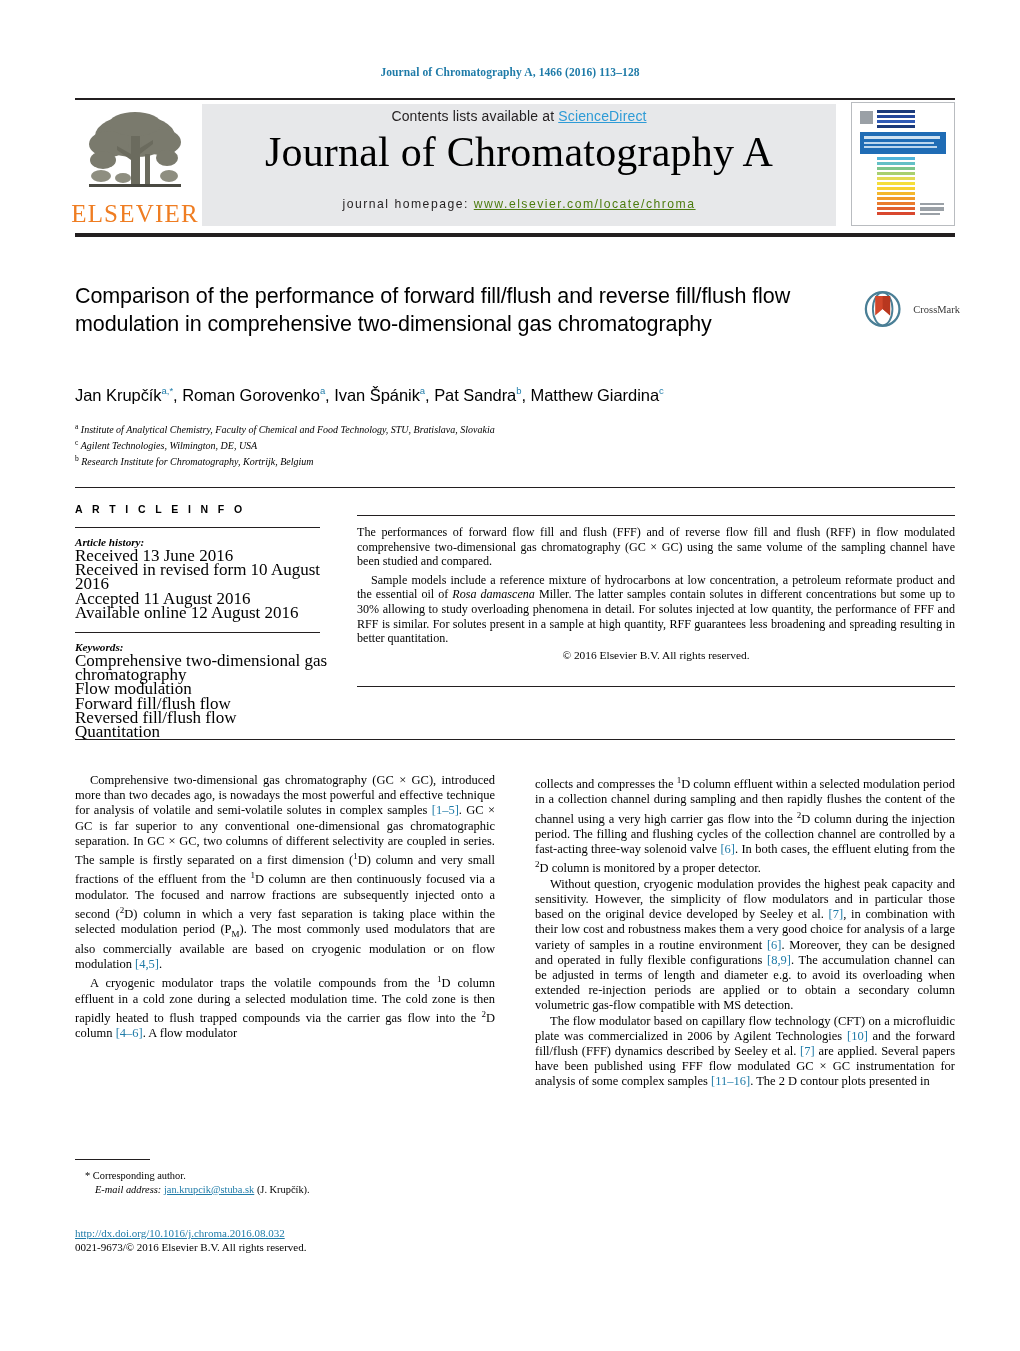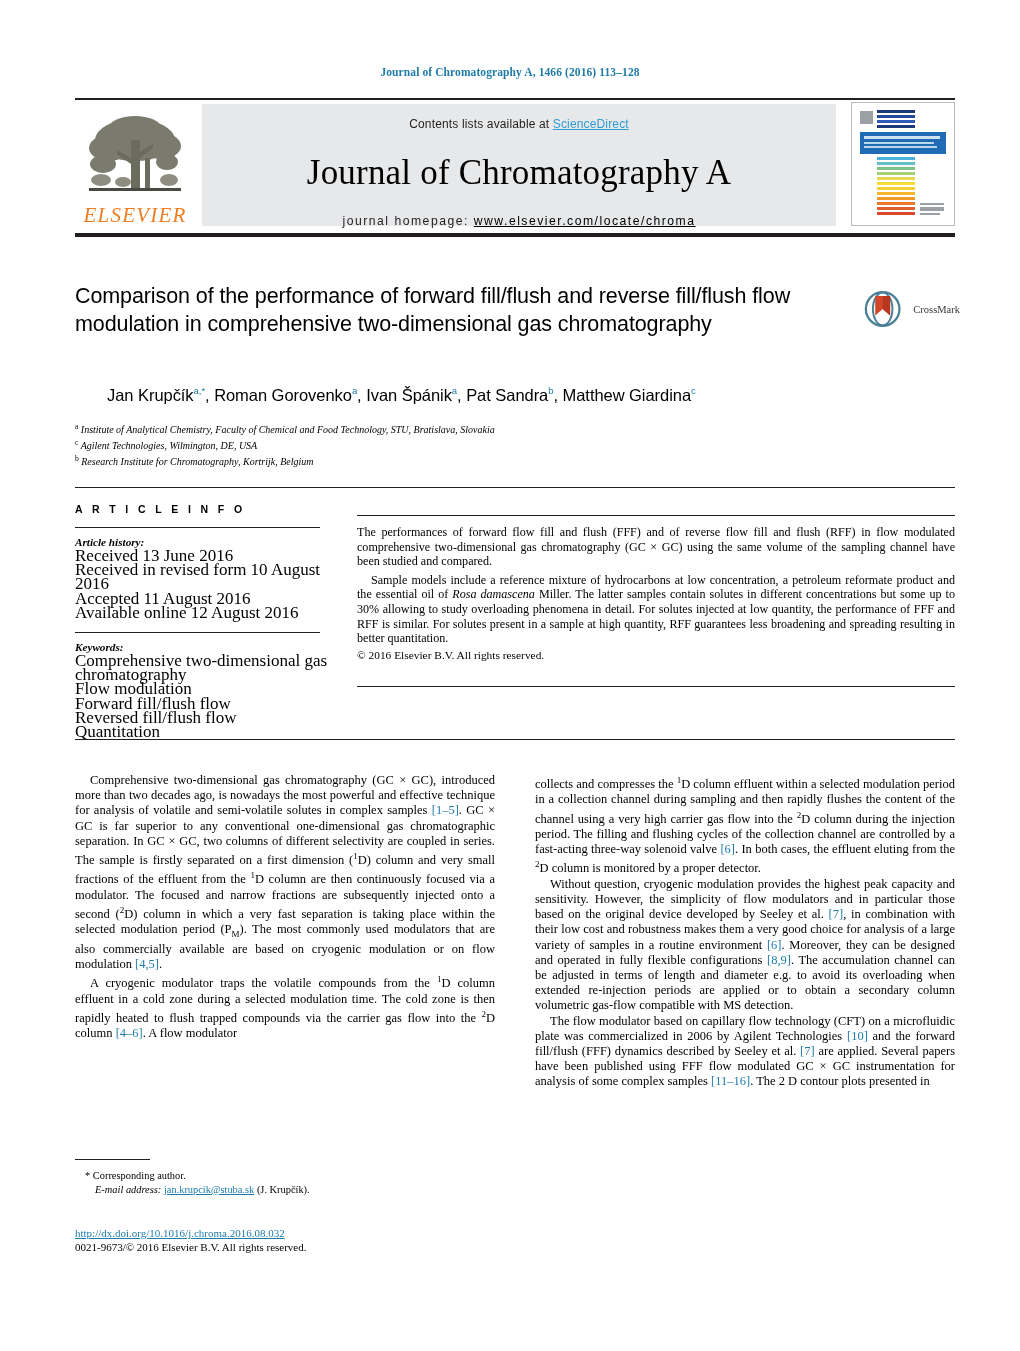--- a/index.html
+++ b/index.html
@@ -54,59 +54,58 @@
     width: 120px;
     height: 122px;
     display: flex;
     flex-direction: column;
     align-items: center;
     justify-content: flex-end;
   }
   .tree-logo { width: 104px; height: 92px; display: block; }
   .elsevier-word {
     font-family: "Liberation Serif", serif;
-    font-size: 21px;
+    font-size: 25px;
     letter-spacing: 1.2px;
     color: #ef7d22;
     line-height: 1;
     margin-top: 1px;
-    font-style: italic;
   }
   .contents-box {
     position: absolute;
     left: 127px;
     top: 4px;
     width: 634px;
     height: 122px;
     background: #e7e8ea;
     text-align: center;
   }
   .contents-line {
     font-family: "Liberation Sans", sans-serif;
-    font-size: 12px;
+    font-size: 14px;
     color: #231f20;
-    padding-top: 13px;
+    padding-top: 4px;
     letter-spacing: 0.15px;
   }
   .contents-line .sd { color: #2e9bd6; }
   .journal-title-big {
     font-family: "Liberation Serif", serif;
-    font-size: 35px;
-    color: #000000;
-    margin-top: 22px;
+    font-size: 42px;
+    color: #000000;
+    margin-top: 4px;
     letter-spacing: 0.2px;
   }
   .homepage-line {
     font-family: "Liberation Sans", sans-serif;
     font-size: 12.2px;
     letter-spacing: 1.5px;
     color: #231f20;
     margin-top: 21px;
   }
-  .homepage-line .url { color: #000000; }
+  .homepage-line .url { color: #4d7c0f; }
   .cover-thumb {
     position: absolute;
     right: 0px;
     top: 2px;
     width: 104px;
     height: 124px;
     border: 1px solid #b9bcc0;
     background: #ffffff;
     box-sizing: border-box;
     overflow: hidden;
@@ -150,21 +149,20 @@
   }
   .authors {
     position: absolute;
     top: 385px;
     left: 75px;
     width: 860px;
     font-family: "Liberation Sans", sans-serif;
     font-size: 16.5px;
     color: #000000;
     letter-spacing: -0.05px;
-    margin-left: 32px;
   }
   .authors sup { font-size: 9.5px; color: #1f7ba8; vertical-align: super; }
   .affiliations {
     position: absolute;
     top: 421px;
     left: 75px;
     width: 700px;
     font-family: "Liberation Serif", serif;
     font-style: italic;
     font-size: 10px;
@@ -230,21 +228,21 @@
     font-family: "Liberation Serif", serif;
     font-size: 12.1px;
     line-height: 14.6px;
     text-align: justify;
     margin: 0;
   }
   .abs-p + .abs-p { text-indent: 14px; margin-top: 4px; }
   .abs-rights {
     font-family: "Liberation Serif", serif;
     font-size: 11.4px;
-    text-align: left;
+    text-align: center;
     margin-top: 3px;
   }
   .abstract-rule-bottom {
     position: absolute;
     top: 686px;
     left: 357px;
     width: 598px;
     height: 1px;
     background: #231f20;
   }

